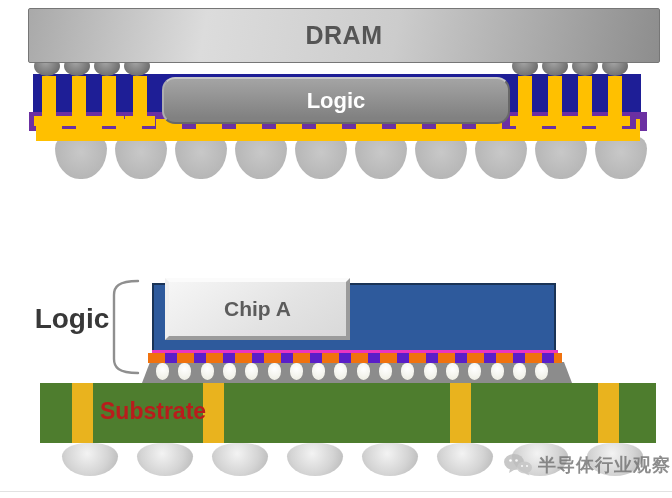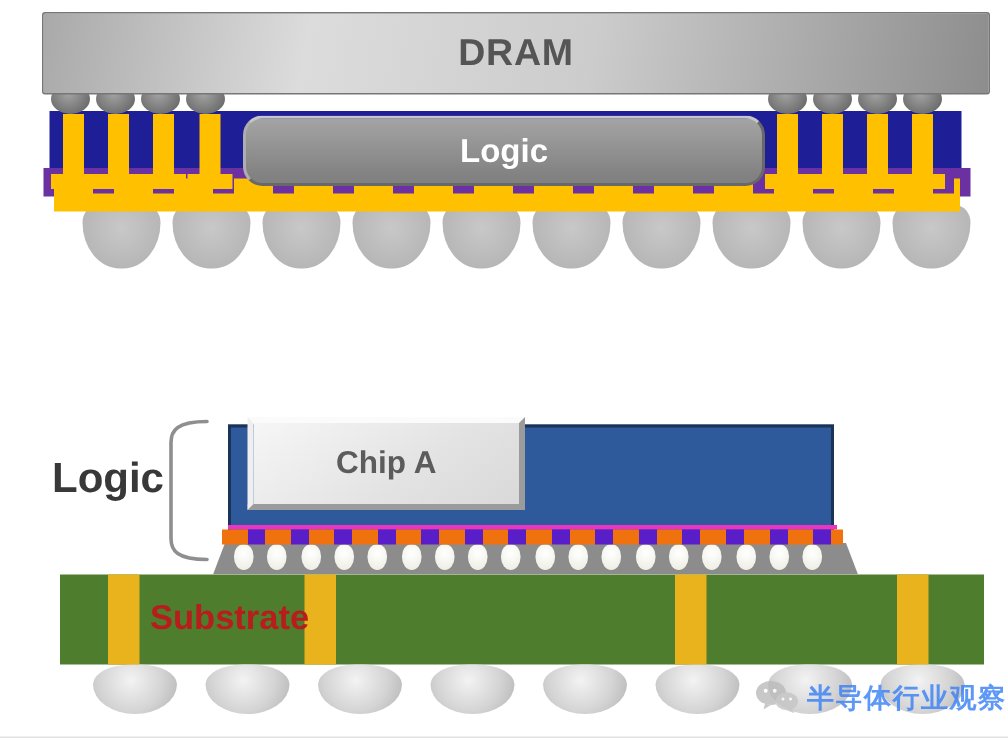--- a/index.html
+++ b/index.html
@@ -60,21 +60,21 @@
   #substrate-label{left:100px;top:398px;width:120px;font-size:23px;font-weight:bold;
      color:#b91c1c;z-index:2;}
   .svia{position:absolute;top:383px;width:21px;height:60px;background:#E9B31E;z-index:1;}
   .pball{position:absolute;top:443px;width:56px;height:33px;z-index:0;
      background:radial-gradient(circle at 45% 32%,#f3f3f3,#d4d4d4 55%,#bdbdbd 85%);
      border-radius:45% 45% 50% 50% / 40% 40% 60% 60%;}
 
   
   #watermark{left:503px;top:453px;display:flex;align-items:center;gap:5px;
      opacity:.82;z-index:6;}
-  #watermark .wm-text{font-size:18px;color:#3b82f6;letter-spacing:1px;
+  #watermark .wm-text{font-size:18px;color:#737373;letter-spacing:1px;
      font-weight:bold;white-space:nowrap;}
   #bottom-divider{left:0;top:491px;width:672px;height:1px;background:#e2e2e2;}
 </style>
 </head>
 <body>
 
 <div id="canvas">
 
   <div class="abs" id="dram">
     <span class="lbl">DRAM</span>

